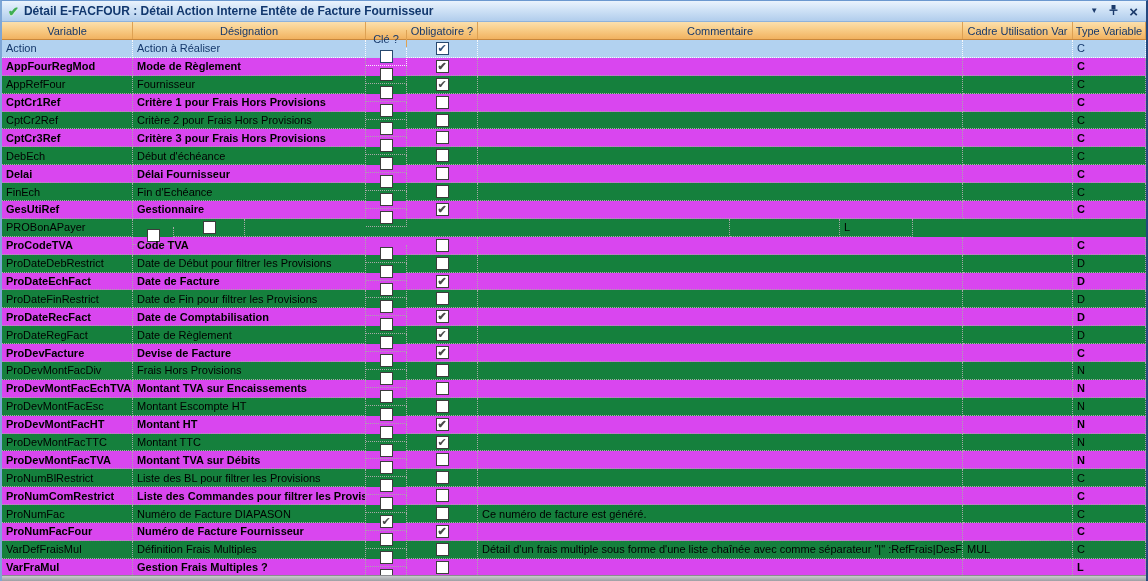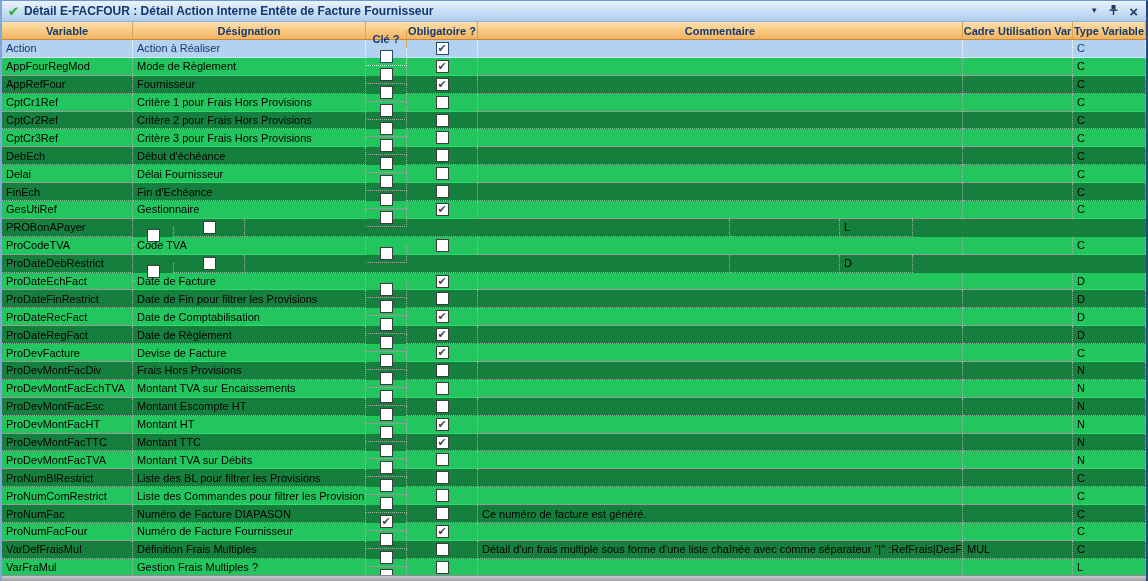--- a/index.html
+++ b/index.html
@@ -14,28 +14,28 @@
     border-bottom:1px solid #8fb2da;padding:0 4px;
   }
   .check-icon{color:#3fae52;font-size:13px;font-weight:bold;margin:0 5px 0 2px;text-shadow:0 1px 0 #d7f0da;}
   .title{font-size:12px;font-weight:bold;color:#12386e;white-space:nowrap;flex:1;}
   .tb-icons{display:flex;align-items:center;gap:10px;margin-right:4px;color:#1b3a6b;}
   .tb-btn{cursor:default;line-height:1;}
   .tb-btn.arrow{font-size:8px;}
   .tb-btn.close{font-size:15px;font-weight:bold;}
   .header-row{display:flex;height:18px;box-sizing:border-box;
     background:linear-gradient(#fbe0ae 0%,#f9cf8b 40%,#f1b260 100%);
-    border-bottom:1px solid #c9873b;font-weight:bold;}
+    border-bottom:1px solid #c9873b;}
   .hcell{
     box-sizing:border-box;height:100%;display:flex;align-items:center;justify-content:center;
     font-size:11px;color:#17396b;border-right:1px solid #dda153;overflow:hidden;white-space:nowrap;
   }
   .rows{}
   .row{display:flex;height:17.9px;box-sizing:border-box;background:#15803d;}
-  .row.even{background:#22c55e;}
+  .row.even{background:#d946ef;font-weight:bold;}
   .row.selected{background:#b2d2f0;}
   .row.selected .cell{border-color:rgba(255,255,255,0.9);color:#14386b;}
   .cell{
     box-sizing:border-box;height:100%;display:flex;align-items:center;
     font-size:11px;color:#000;padding:0 0 0 4px;overflow:hidden;white-space:nowrap;
     border-right:1px dotted #a9a9a9;border-bottom:1px dotted #a9a9a9;
   }
   .cell.center{justify-content:center;padding:0;}
   .col-0{width:131px;} .col-1{width:233px;} .col-2{width:41px;margin-top:8px;} .col-3{width:71px;}
   .col-4{width:485px;} .col-5{width:110px;} .col-6{width:73px;}
@@ -230,20 +230,21 @@
           </div>
           <div class="cell col-3 center">
             <span class="checkbox"></span>
           </div>
           <div class="cell col-4"></div>
           <div class="cell col-5"></div>
           <div class="cell col-6">C</div>
         </div>
         <div class="row">
           <div class="cell col-0">ProDateDebRestrict</div>
+          <div class="cell col-1">Date de Début pour filtrer les Provisions</div>
           <div class="cell col-2 center">
             <span class="checkbox"></span>
           </div>
           <div class="cell col-3 center">
             <span class="checkbox"></span>
           </div>
           <div class="cell col-4"></div>
           <div class="cell col-5"></div>
           <div class="cell col-6">D</div>
         </div>

